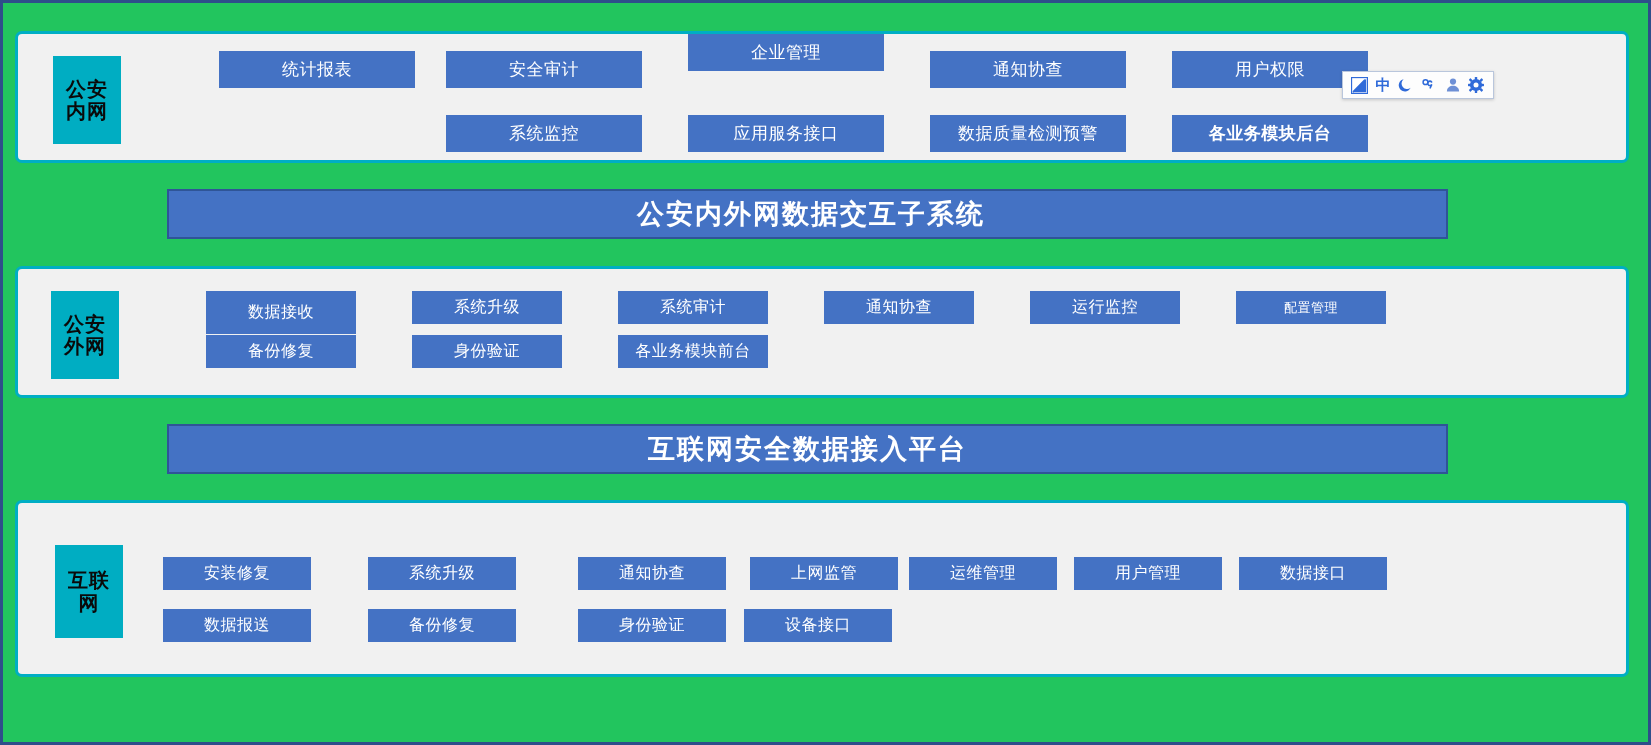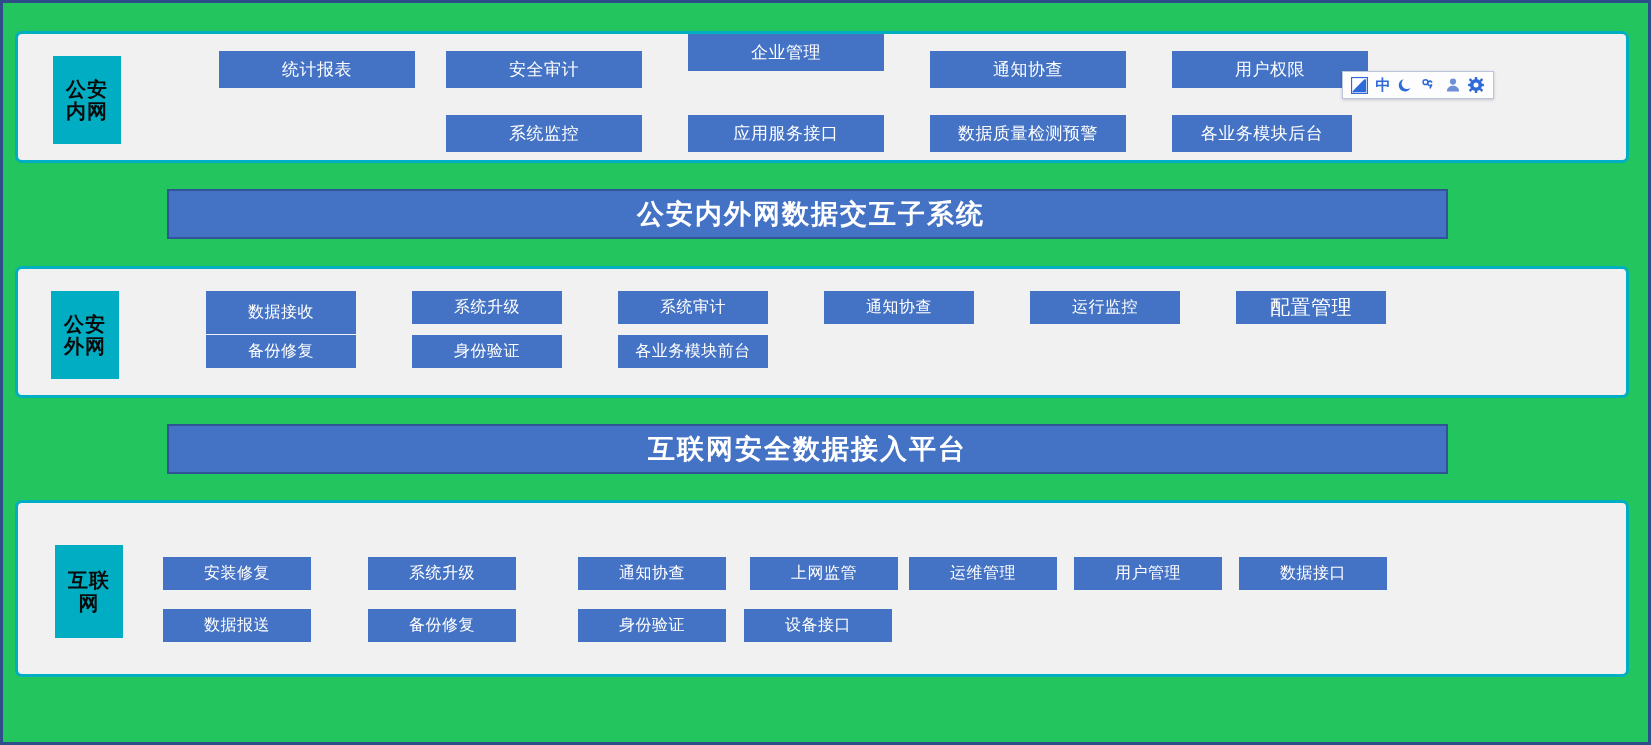--- a/index.html
+++ b/index.html
@@ -107,35 +107,35 @@
 
     <div class="chip" style="left:201px; top:17px; width:196px; height:37px;">统计报表</div>
     <div class="chip" style="left:428px; top:17px; width:196px; height:37px;">安全审计</div>
     <div class="chip" style="left:670px; top:0; width:196px; height:37px;">企业管理</div>
     <div class="chip" style="left:912px; top:17px; width:196px; height:37px;">通知协查</div>
     <div class="chip" style="left:1154px; top:17px; width:196px; height:37px;">用户权限</div>
 
     <div class="chip" style="left:428px; top:81px; width:196px; height:37px;">系统监控</div>
     <div class="chip" style="left:670px; top:81px; width:196px; height:37px;">应用服务接口</div>
     <div class="chip" style="left:912px; top:81px; width:196px; height:37px;">数据质量检测预警</div>
-    <div class="chip" style="left:1154px; top:81px; width:180px; height:37px;">各业务模块后台</div>
+    <div class="chip" style="left:1154px; top:81px; width:196px; height:37px;font-weight:bold;">各业务模块后台</div>
   </div>
 
   <div class="banner" style="left:164px; top:186px; width:1281px; height:50px;padding-left:7px;">公安内外网数据交互子系统</div>
 
   <div class="zone" style="left:12px; top:263px; width:1614px; height:132px;">
     <div class="zone-label" style="left:33px; top:22px; width:68px; height:88px; font-size:20px;">公安
 外网</div>
 
     <div class="chip" style="left:188px; top:22px; width:150px; height:43px; font-size:16px;">数据接收</div>
     <div class="chip" style="left:394px; top:22px; width:150px; height:33px; font-size:16px;">系统升级</div>
     <div class="chip" style="left:600px; top:22px; width:150px; height:33px; font-size:16px;">系统审计</div>
     <div class="chip" style="left:806px; top:22px; width:150px; height:33px; font-size:16px;">通知协查</div>
     <div class="chip" style="left:1012px; top:22px; width:150px; height:33px; font-size:16px;">运行监控</div>
-    <div class="chip" style="left:1218px; top:22px; width:150px; height:33px; font-size:20px;">配置管理</div>
+    <div class="chip" style="left:1218px; top:22px; width:150px; height:33px; font-size:13px;">配置管理</div>
 
     <div class="chip" style="left:188px; top:66px; width:150px; height:33px; font-size:16px;">备份修复</div>
     <div class="chip" style="left:394px; top:66px; width:150px; height:33px; font-size:16px;">身份验证</div>
     <div class="chip" style="left:600px; top:66px; width:150px; height:33px; font-size:16px;">各业务模块前台</div>
   </div>
 
   <div class="banner" style="left:164px; top:421px; width:1281px; height:50px;">互联网安全数据接入平台</div>
 
   <div class="zone" style="left:12px; top:497px; width:1614px; height:177px;">
     <div class="zone-label" style="left:37px; top:42px; width:68px; height:93px; font-size:20px;">互联

